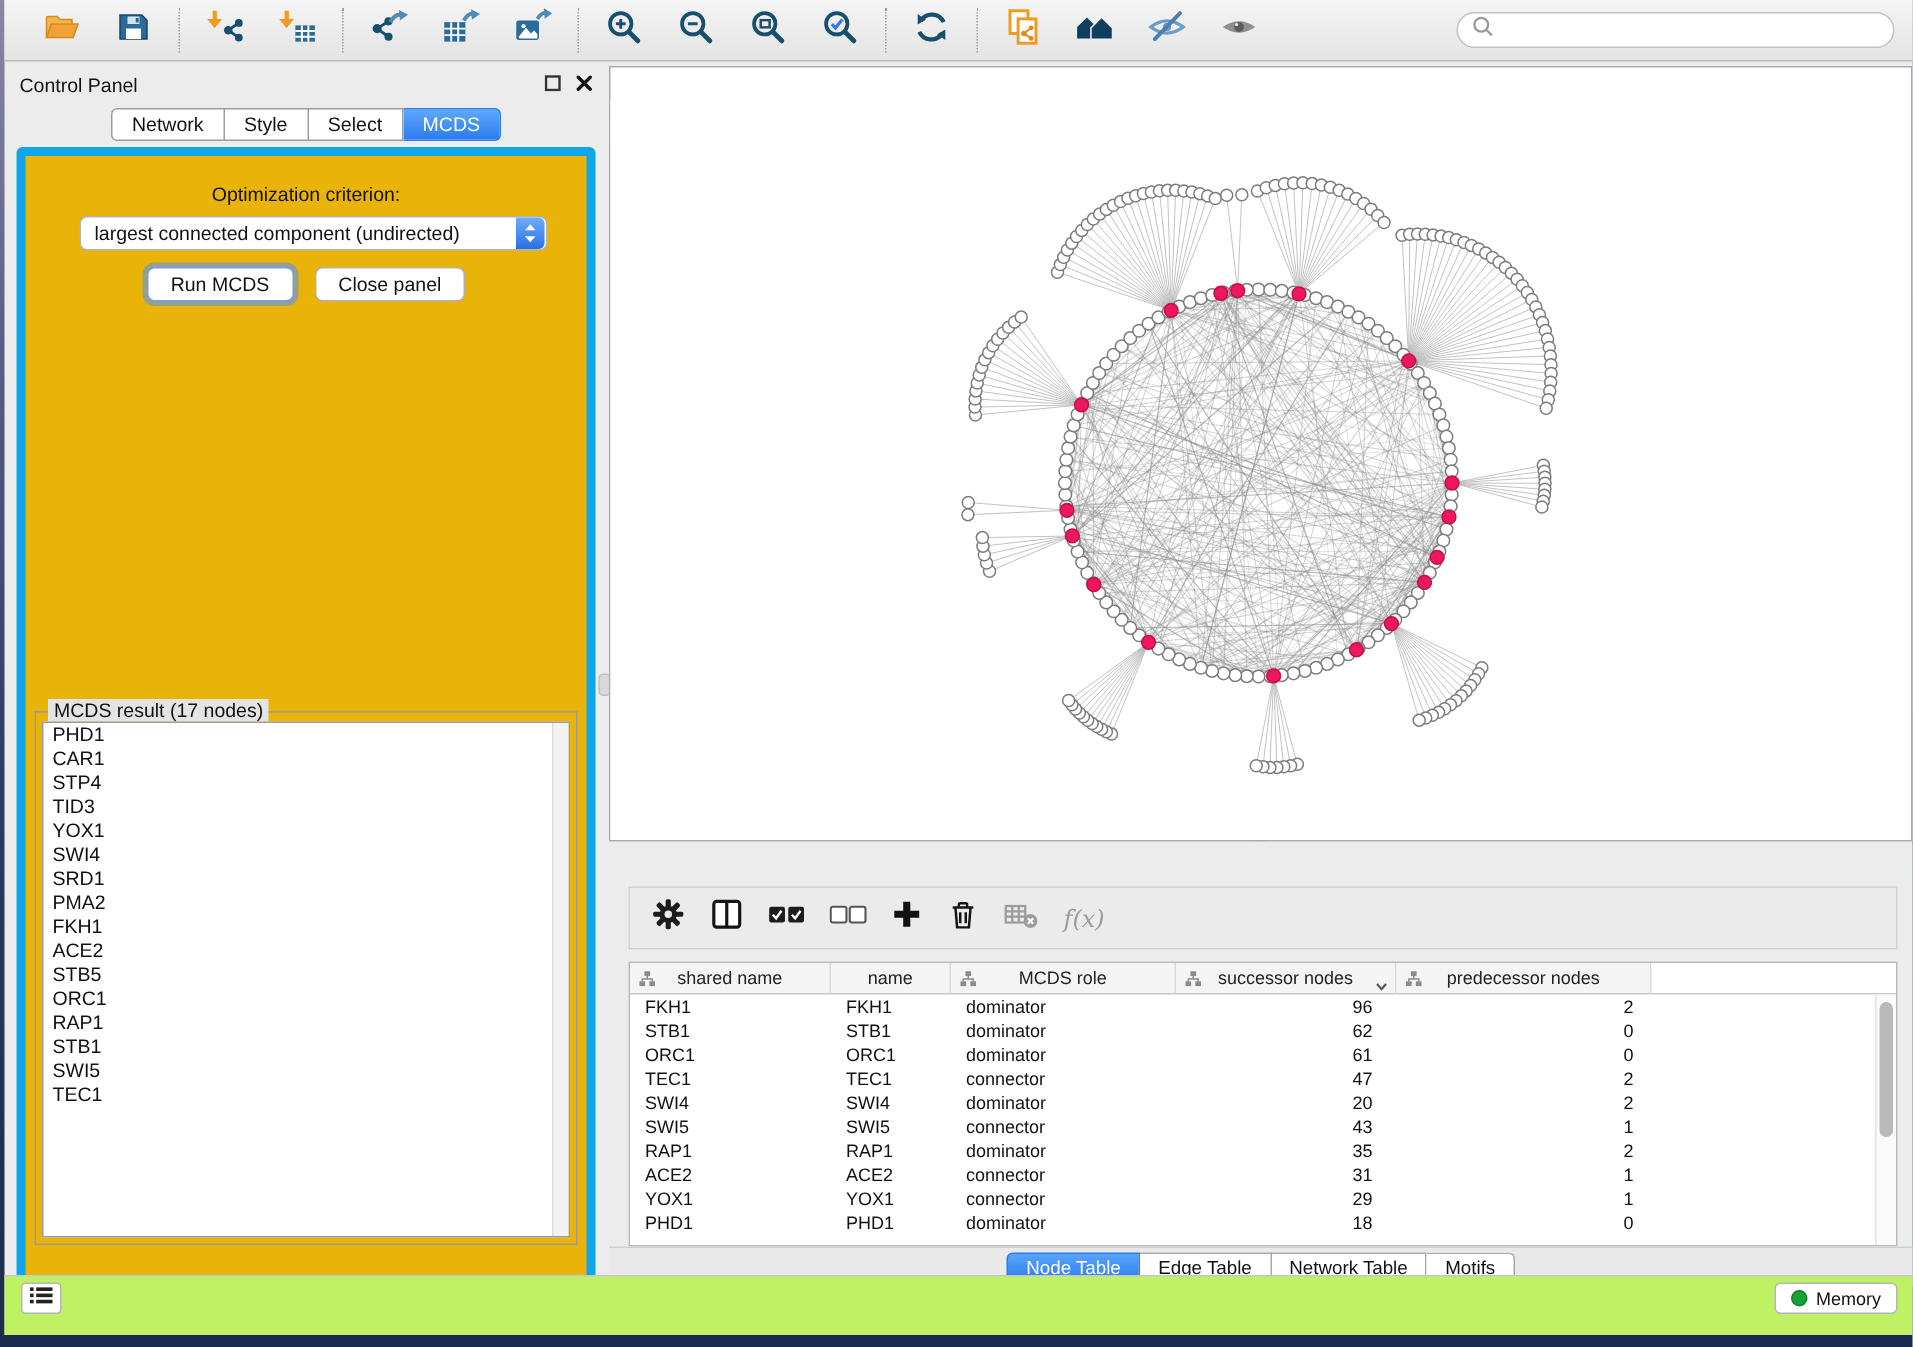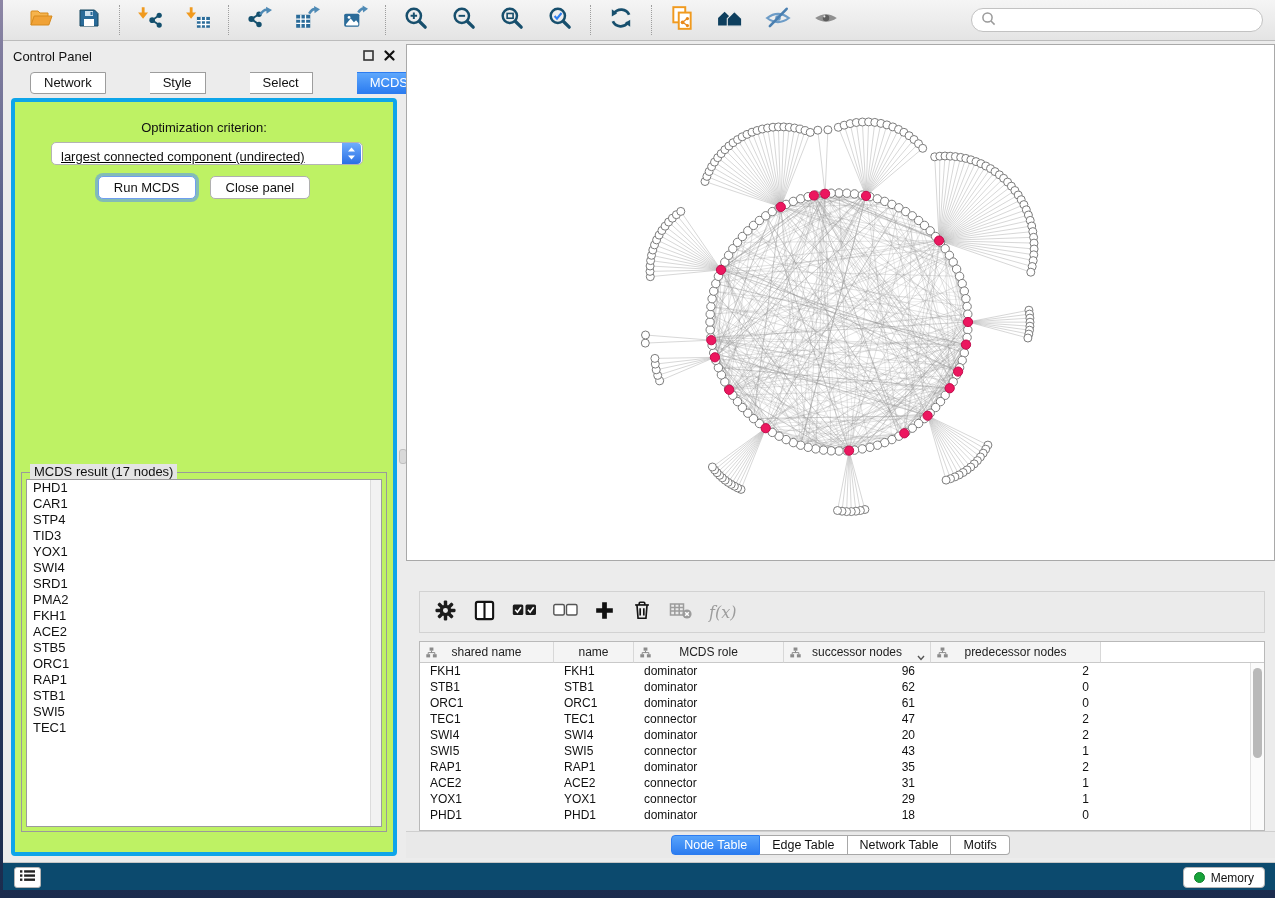--- a/index.html
+++ b/index.html
@@ -21,29 +21,29 @@
 
   
   .phead{height:24px;display:flex;align-items:center;padding:0 10px;font-size:13px;color:#111;}
   .phead .sp{flex:1}
   .winbtn{display:flex;align-items:center;gap:10px;}
 
   
   .cpanel{position:absolute;left:0;top:44px;width:402px;height:818px;}
   .ctabs{position:absolute;left:0;right:0;top:28px;display:flex;justify-content:center;}
   .tab{height:22px;line-height:20px;padding:0 13px;font-size:13px;background:#fff;
-    border:1px solid #9d9d9d;border-left:none;color:#111;margin-left:44px;}
+    border:1px solid #9d9d9d;border-left:none;color:#111;}
   .tab:first-child{border-left:1px solid #9d9d9d;border-radius:4px 0 0 4px;}
   .tab:last-child{border-radius:0 4px 4px 0;}
   .tab.active{background:linear-gradient(#5ea7fc,#2c7cf0);color:#fff;border-color:#2c7cf0;}
-  .cbody{position:absolute;left:8px;right:8px;top:54px;bottom:6px;background:#bef264;
-    border:4px solid #0ea5e9;border-radius:4px;}
+  .cbody{position:absolute;left:8px;right:8px;top:54px;bottom:6px;background:#eab308;
+    border:6px solid #0ea5e9;border-radius:4px;}
   .optlabel{position:absolute;left:0;right:0;top:18px;text-align:center;font-size:13px;color:#111;}
   .select{position:absolute;left:36px;top:40px;width:312px;height:23px;background:#fff;
-    border:1px solid #b4b4b4;border-radius:5px;display:flex;align-items:flex-end;text-decoration:underline;}
+    border:1px solid #b4b4b4;border-radius:5px;display:flex;align-items:center;}
   .select .val{flex:1;font-size:13px;padding-left:9px;color:#111;white-space:nowrap;overflow:hidden;}
   .select .step{width:19px;height:21px;border-radius:0 4px 4px 0;margin-right:1px;
     background:linear-gradient(#6fadfd,#2a6fe5);display:flex;align-items:center;justify-content:center;}
   .btnrow{position:absolute;left:0;right:0;top:74px;display:flex;justify-content:center;gap:14px;}
   .btn{height:23px;line-height:21px;padding:0 15px;font-size:13px;color:#111;background:#fff;
     border:1px solid #b0b0b0;border-radius:5px;}
   .btn.focus{box-shadow:0 0 0 3px rgba(82,143,250,.55);border-color:#6f9ef0;}
   .fieldset{position:absolute;left:6px;right:6px;top:370px;bottom:20px;border:1px solid #9a9a9a;}
   .fieldset .legend{position:absolute;top:-9px;left:8px;background:#e4e4e4;padding:0 4px;font-size:13px;color:#111;}
   .listbox{position:absolute;left:4px;right:4px;top:6px;bottom:4px;background:#fff;border:1px solid #9b9b9b;overflow:hidden;}
@@ -82,21 +82,21 @@
   .tscroll{position:absolute;right:0;top:21px;bottom:0;width:14px;background:#fbfbfb;border-left:1px solid #e2e2e2;}
   .tthumb{position:absolute;left:2px;right:2px;top:5px;height:90px;background:#b9b9b9;border-radius:6px;}
   .btabs{position:absolute;left:0;right:0;bottom:0;height:27px;background:#e9e9e9;border-top:1px solid #cfcfcf;
     display:flex;justify-content:center;align-items:center;}
   .btab{height:20px;line-height:18px;padding:0 12px;font-size:12.5px;background:#fff;border:1px solid #a8a8a8;border-left:none;color:#111;}
   .btab:first-child{border-left:1px solid #a8a8a8;border-radius:4px 0 0 4px;}
   .btab:last-child{border-radius:0 4px 4px 0;}
   .btab.active{background:linear-gradient(#58a4fb,#2c7cf0);color:#fff;border-color:#2c7cf0;}
 
   
-  .statusbar{position:absolute;left:0;right:0;bottom:0;height:28px;background:#0c4a6e;border-top:1px solid #c6c6c6;padding-left:17px;}
+  .statusbar{position:absolute;left:0;right:0;bottom:0;height:40px;background:#bef264;border-top:1px solid #c6c6c6;padding-left:17px;}
   .sq-btn{position:absolute;left:11px;top:4px;width:27px;height:21px;background:#fff;border:1px solid #b5b5b5;border-radius:3px;
     display:flex;align-items:center;justify-content:center;}
   .mem-btn{position:absolute;right:10px;top:4px;height:21px;background:#fff;border:1px solid #b5b5b5;border-radius:4px;
     display:flex;align-items:center;gap:6px;padding:0 10px;font-size:12px;color:#111;}
   .mem-dot{width:11px;height:11px;border-radius:50%;background:#17a33a;border:1px solid #0e7f2b;}
 </style>
 </head>
 <body>
 
 <div class="app">

